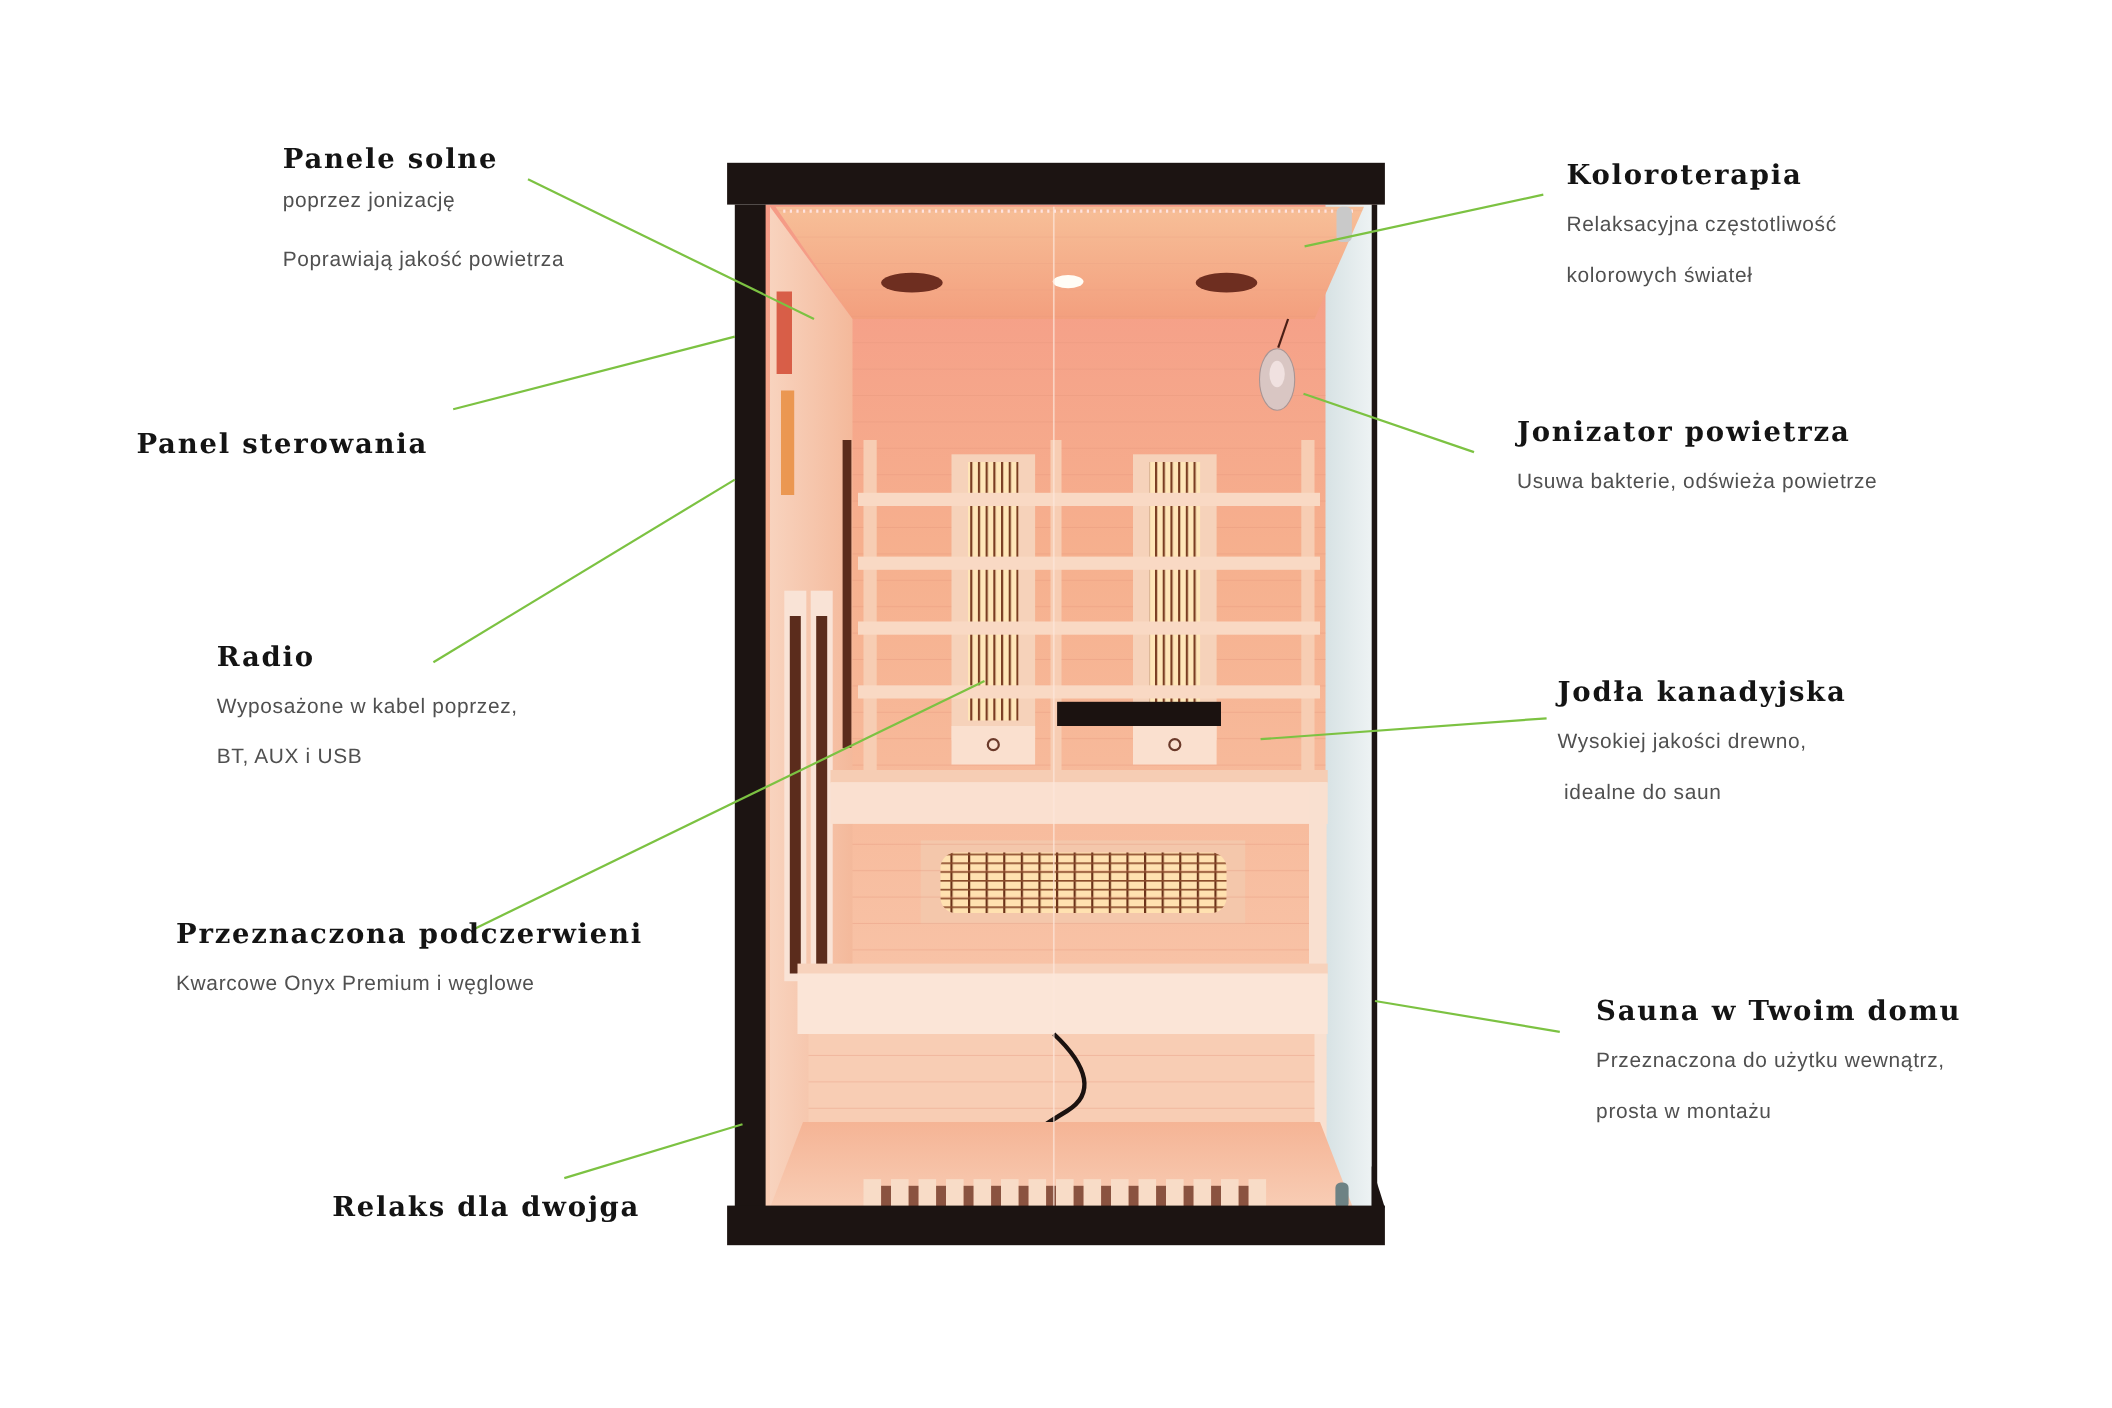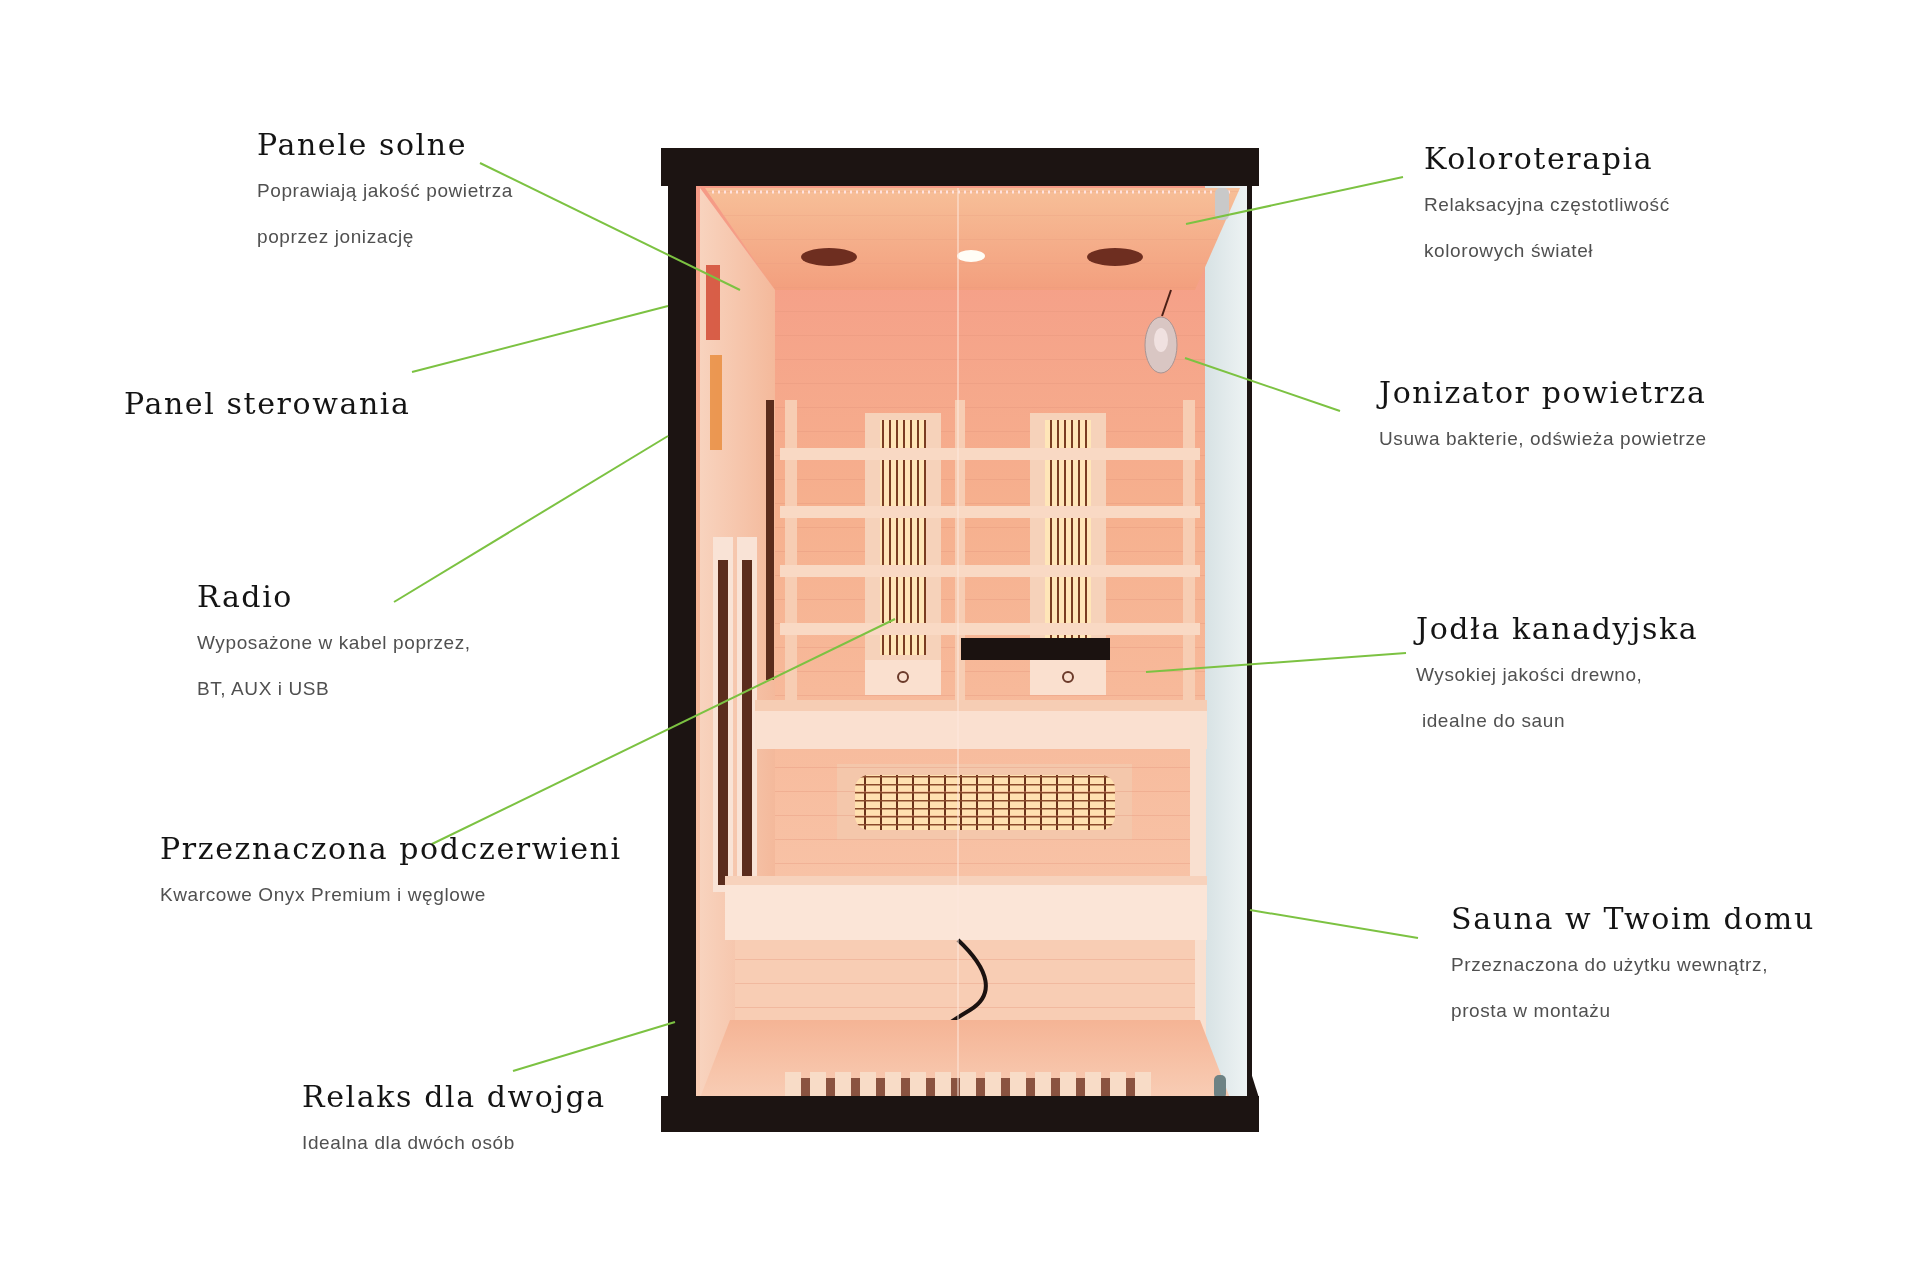--- a/index.html
+++ b/index.html
@@ -1,21 +1,21 @@
 <!DOCTYPE html>
 <html><head>
 <meta charset="utf-8">
 <style>
   html,body{margin:0;padding:0;background:#ffffff;}
   body{width:1920px;height:1280px;position:relative;overflow:hidden;}
   .canvas{position:absolute;left:0;top:0;width:1920px;height:1280px;}
   .callout{position:absolute;}
   .callout .title{
     font-family:"DejaVu Serif","Liberation Serif",serif;
-    font-weight:normal;font-size:30px;letter-spacing:1.6px;color:#141414;
+    font-weight:bold;font-size:25px;letter-spacing:1.6px;color:#141414;
     line-height:30px;white-space:nowrap;
   }
   .callout .desc{
     font-family:"Liberation Sans","DejaVu Sans",sans-serif;
     font-size:19px;letter-spacing:0.6px;color:#505050;
     line-height:46px;white-space:nowrap;margin-top:8px;
   }
   svg.lines, svg.sauna{position:absolute;left:0;top:0;}
 </style>
 </head>
@@ -193,42 +193,41 @@
       <line x1="513" y1="1071" x2="675" y2="1022"></line>
       <line x1="1186" y1="224" x2="1403" y2="177"></line>
       <line x1="1185" y1="358" x2="1340" y2="411"></line>
       <line x1="1146" y1="672" x2="1406" y2="653"></line>
       <line x1="1250" y1="910" x2="1418" y2="938"></line>
     </g>
   </svg>
 
   <div class="callout" style="left:257px;top:130px;">
     <div class="title">Panele solne</div>
+    <div class="desc" style="margin-top:0">poprzez jonizację</div>
     <div class="desc">Poprawiają jakość powietrza</div>
-    <div class="desc" style="margin-top:0">poprzez jonizację</div>
   </div>
 
   <div class="callout" style="left:124px;top:358px;margin-top:31px;">
     <div class="title">Panel sterowania</div>
   </div>
 
   <div class="callout" style="left:197px;top:582px;">
     <div class="title">Radio</div>
     <div class="desc">Wyposażone w kabel poprzez,</div>
     <div class="desc" style="margin-top:0">BT, AUX i USB</div>
   </div>
 
   <div class="callout" style="left:160px;top:834px;">
     <div class="title">Przeznaczona podczerwieni</div>
     <div class="desc">Kwarcowe Onyx Premium i węglowe</div>
   </div>
 
   <div class="callout" style="left:302px;top:1082px;">
     <div class="title">Relaks dla dwojga</div>
-    <div class="desc">Idealna dla dwóch osób</div>
   </div>
 
   <div class="callout" style="left:1379px;top:378px;">
     <div class="title">Jonizator powietrza</div>
     <div class="desc">Usuwa bakterie, odświeża powietrze</div>
   </div>
 
   <div class="callout" style="left:1424px;top:144px;">
     <div class="title">Koloroterapia</div>
     <div class="desc">Relaksacyjna częstotliwość</div>

